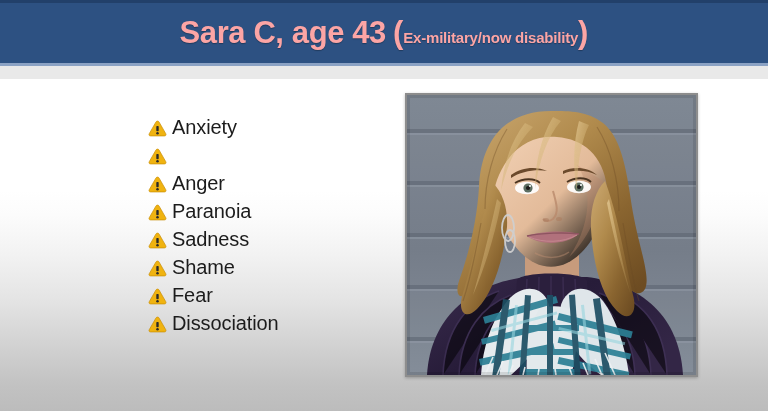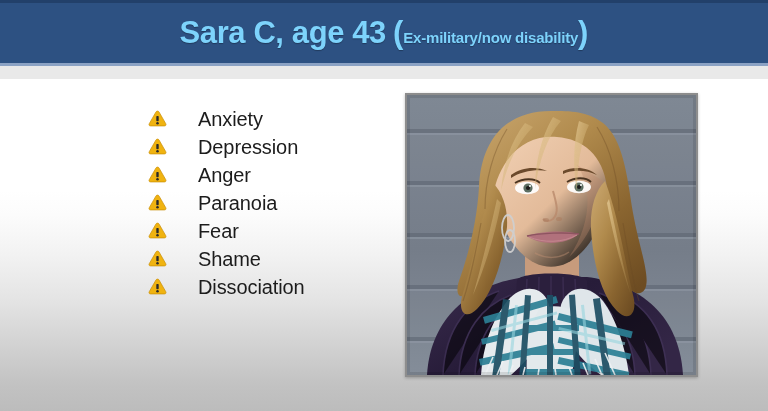--- a/index.html
+++ b/index.html
@@ -56,21 +56,21 @@
     position: absolute;
     left: 0;
     top: 66px;
     width: 768px;
     height: 13px;
     background: #e9e9e9;
   }
 
   #title-line {
     white-space: nowrap;
-    color: #7dd3fc;
+    color: #fca5a5;
     text-shadow: 0 1px 1px rgba(0,0,0,0.28);
     line-height: 1;
     margin-top: -2px;
     display: flex;
     align-items: baseline;
   }
   #title-main {
     font-size: 31px;
     font-weight: bold;
     letter-spacing: -0.4px;
@@ -89,23 +89,22 @@
 
   
   #symptom-list {
     position: absolute;
     left: 148px;
     top: 109px;
     width: 240px;
   }
   .symptom-row {
     display: flex;
-    align-items: flex-start;
+    align-items: flex-end;
     height: 28px;
-    gap: 26px;
   }
   .warn-icon {
     flex: 0 0 auto;
     width: 19px;
     height: 17px;
     margin-right: 5px;
     margin-top: 1px;
     display: block;
   }
   .symptom-label {
@@ -163,58 +162,65 @@
       </svg>
       <span class="symptom-label">Anxiety</span>
     </div>
 
     <div class="symptom-row">
       <svg class="warn-icon" viewBox="0 0 38 34">
         <path d="M19 2.2c1.6 0 2.6.9 3.3 2.1l13.2 23.1c1.3 2.3.1 4.5-2.6 4.5H5.1c-2.7 0-3.9-2.2-2.6-4.5L15.7 4.3C16.4 3.1 17.4 2.2 19 2.2z" fill="#f0b310" stroke="#c98d05" stroke-width="1.4"></path>
         <rect x="16.6" y="12" width="4.8" height="10.5" rx="1.5" fill="#2a2a2a"></rect>
         <circle cx="19" cy="26.6" r="2.5" fill="#2a2a2a"></circle>
       </svg>
-      <span class="symptom-label">Depression</span>
     </div>
 
     <div class="symptom-row">
       <svg class="warn-icon" viewBox="0 0 38 34">
         <path d="M19 2.2c1.6 0 2.6.9 3.3 2.1l13.2 23.1c1.3 2.3.1 4.5-2.6 4.5H5.1c-2.7 0-3.9-2.2-2.6-4.5L15.7 4.3C16.4 3.1 17.4 2.2 19 2.2z" fill="#f0b310" stroke="#c98d05" stroke-width="1.4"></path>
         <rect x="16.6" y="12" width="4.8" height="10.5" rx="1.5" fill="#2a2a2a"></rect>
         <circle cx="19" cy="26.6" r="2.5" fill="#2a2a2a"></circle>
       </svg>
       <span class="symptom-label">Anger</span>
     </div>
 
     <div class="symptom-row">
       <svg class="warn-icon" viewBox="0 0 38 34">
         <path d="M19 2.2c1.6 0 2.6.9 3.3 2.1l13.2 23.1c1.3 2.3.1 4.5-2.6 4.5H5.1c-2.7 0-3.9-2.2-2.6-4.5L15.7 4.3C16.4 3.1 17.4 2.2 19 2.2z" fill="#f0b310" stroke="#c98d05" stroke-width="1.4"></path>
         <rect x="16.6" y="12" width="4.8" height="10.5" rx="1.5" fill="#2a2a2a"></rect>
         <circle cx="19" cy="26.6" r="2.5" fill="#2a2a2a"></circle>
       </svg>
       <span class="symptom-label">Paranoia</span>
     </div>
 
+    <div class="symptom-row">
+      <svg class="warn-icon" viewBox="0 0 38 34">
+        <path d="M19 2.2c1.6 0 2.6.9 3.3 2.1l13.2 23.1c1.3 2.3.1 4.5-2.6 4.5H5.1c-2.7 0-3.9-2.2-2.6-4.5L15.7 4.3C16.4 3.1 17.4 2.2 19 2.2z" fill="#f0b310" stroke="#c98d05" stroke-width="1.4"></path>
+        <rect x="16.6" y="12" width="4.8" height="10.5" rx="1.5" fill="#2a2a2a"></rect>
+        <circle cx="19" cy="26.6" r="2.5" fill="#2a2a2a"></circle>
+      </svg>
+      <span class="symptom-label">Sadness</span>
+    </div>
+
+    <div class="symptom-row">
+      <svg class="warn-icon" viewBox="0 0 38 34">
+        <path d="M19 2.2c1.6 0 2.6.9 3.3 2.1l13.2 23.1c1.3 2.3.1 4.5-2.6 4.5H5.1c-2.7 0-3.9-2.2-2.6-4.5L15.7 4.3C16.4 3.1 17.4 2.2 19 2.2z" fill="#f0b310" stroke="#c98d05" stroke-width="1.4"></path>
+        <rect x="16.6" y="12" width="4.8" height="10.5" rx="1.5" fill="#2a2a2a"></rect>
+        <circle cx="19" cy="26.6" r="2.5" fill="#2a2a2a"></circle>
+      </svg>
+      <span class="symptom-label">Shame</span>
+    </div>
 
     <div class="symptom-row">
       <svg class="warn-icon" viewBox="0 0 38 34">
         <path d="M19 2.2c1.6 0 2.6.9 3.3 2.1l13.2 23.1c1.3 2.3.1 4.5-2.6 4.5H5.1c-2.7 0-3.9-2.2-2.6-4.5L15.7 4.3C16.4 3.1 17.4 2.2 19 2.2z" fill="#f0b310" stroke="#c98d05" stroke-width="1.4"></path>
         <rect x="16.6" y="12" width="4.8" height="10.5" rx="1.5" fill="#2a2a2a"></rect>
         <circle cx="19" cy="26.6" r="2.5" fill="#2a2a2a"></circle>
       </svg>
       <span class="symptom-label">Fear</span>
-    </div>
-
-    <div class="symptom-row">
-      <svg class="warn-icon" viewBox="0 0 38 34">
-        <path d="M19 2.2c1.6 0 2.6.9 3.3 2.1l13.2 23.1c1.3 2.3.1 4.5-2.6 4.5H5.1c-2.7 0-3.9-2.2-2.6-4.5L15.7 4.3C16.4 3.1 17.4 2.2 19 2.2z" fill="#f0b310" stroke="#c98d05" stroke-width="1.4"></path>
-        <rect x="16.6" y="12" width="4.8" height="10.5" rx="1.5" fill="#2a2a2a"></rect>
-        <circle cx="19" cy="26.6" r="2.5" fill="#2a2a2a"></circle>
-      </svg>
-      <span class="symptom-label">Shame</span>
     </div>
 
 
     <div class="symptom-row">
       <svg class="warn-icon" viewBox="0 0 38 34">
         <path d="M19 2.2c1.6 0 2.6.9 3.3 2.1l13.2 23.1c1.3 2.3.1 4.5-2.6 4.5H5.1c-2.7 0-3.9-2.2-2.6-4.5L15.7 4.3C16.4 3.1 17.4 2.2 19 2.2z" fill="#f0b310" stroke="#c98d05" stroke-width="1.4"></path>
         <rect x="16.6" y="12" width="4.8" height="10.5" rx="1.5" fill="#2a2a2a"></rect>
         <circle cx="19" cy="26.6" r="2.5" fill="#2a2a2a"></circle>
       </svg>
       <span class="symptom-label">Dissociation</span>

